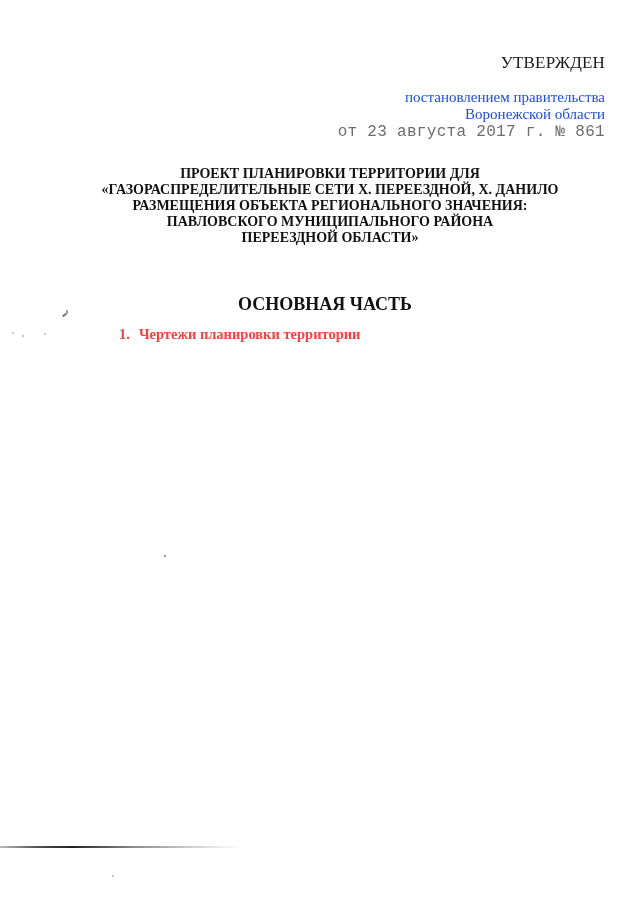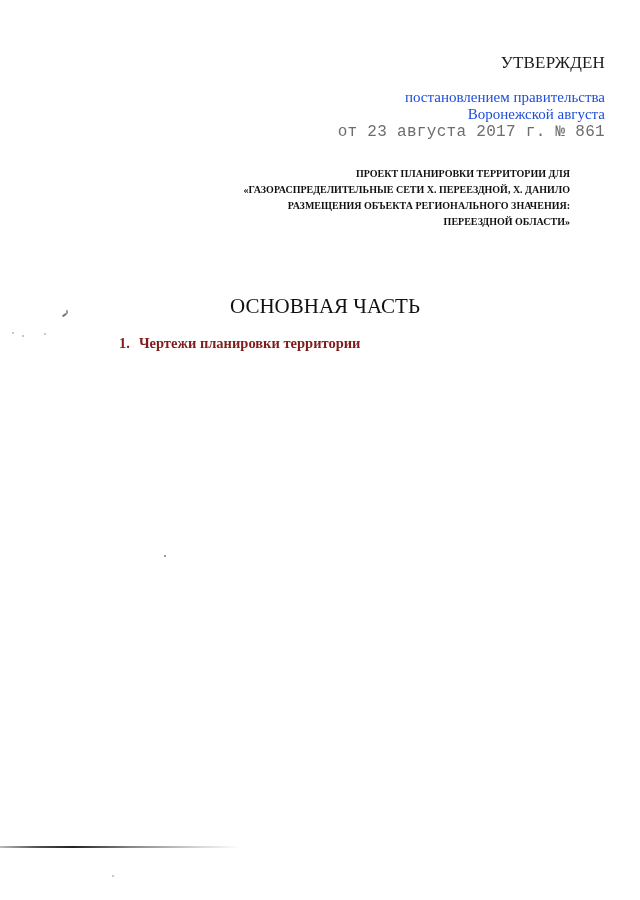--- a/index.html
+++ b/index.html
@@ -48,46 +48,46 @@
       font-size: 16px;
       color: #6d6d6d;
       white-space: nowrap;
       letter-spacing: 0.3px;
     }
     .title-block {
       position: absolute;
       left: 90px;
       width: 480px;
       top: 166px;
-      text-align: right;
+      text-align: center;
       font-weight: bold;
-      font-size: 10px;
+      font-size: 14px;
       line-height: 16px;
       color: #111111;
     }
     .title-block div { white-space: nowrap; }
     .section-heading {
       position: absolute;
       left: 0;
       width: 640px;
       top: 294px;
       padding-left: 10px;
       box-sizing: border-box;
       text-align: center;
-      font-weight: normal;
-      font-size: 21px;
+      font-weight: bold;
+      font-size: 18px;
       color: #111111;
     }
     .list-item {
       position: absolute;
       left: 119px;
-      top: 335px;
+      top: 326px;
       font-weight: bold;
       font-size: 14.5px;
-      color: #7f1d1d;
+      color: #ef4444;
       white-space: nowrap;
     }
     .list-item .num { margin-right: 9px; }
     .scan-mark {
       position: absolute;
       background: #777;
       border-radius: 1px;
     }
     .scan-speck {
       position: absolute;
@@ -103,27 +103,28 @@
       background: linear-gradient(to right, #bbb 0%, #555 15%, #222 30%, #888 55%, #cfcfcf 80%, rgba(255,255,255,0) 100%);
     }
   </style>
 </head>
 <body>
 
 <div class="page">
 
   <div class="approval-title">УТВЕРЖДЕН</div>
   <div class="approval-line l1">постановлением правительства</div>
-  <div class="approval-line l2">Воронежской августа</div>
+  <div class="approval-line l2">Воронежской области</div>
   <div class="approval-stamp">от 23 августа 2017 г. № 861</div>
 
   <div class="title-block">
     <div>ПРОЕКТ ПЛАНИРОВКИ ТЕРРИТОРИИ ДЛЯ</div>
     <div>«ГАЗОРАСПРЕДЕЛИТЕЛЬНЫЕ СЕТИ Х. ПЕРЕЕЗДНОЙ, Х. ДАНИЛО</div>
     <div>РАЗМЕЩЕНИЯ ОБЪЕКТА РЕГИОНАЛЬНОГО ЗНАЧЕНИЯ:</div>
+    <div>ПАВЛОВСКОГО МУНИЦИПАЛЬНОГО РАЙОНА</div>
     <div>ПЕРЕЕЗДНОЙ ОБЛАСТИ»</div>
   </div>
 
   <div class="section-heading">ОСНОВНАЯ ЧАСТЬ</div>
 
   <div class="list-item">
     <span class="num">1.</span><span>Чертежи планировки территории</span>
   </div>
 
   <div class="scan-mark" style="left:62px;top:314px;width:5px;height:2px;transform:rotate(-35deg);"></div>

